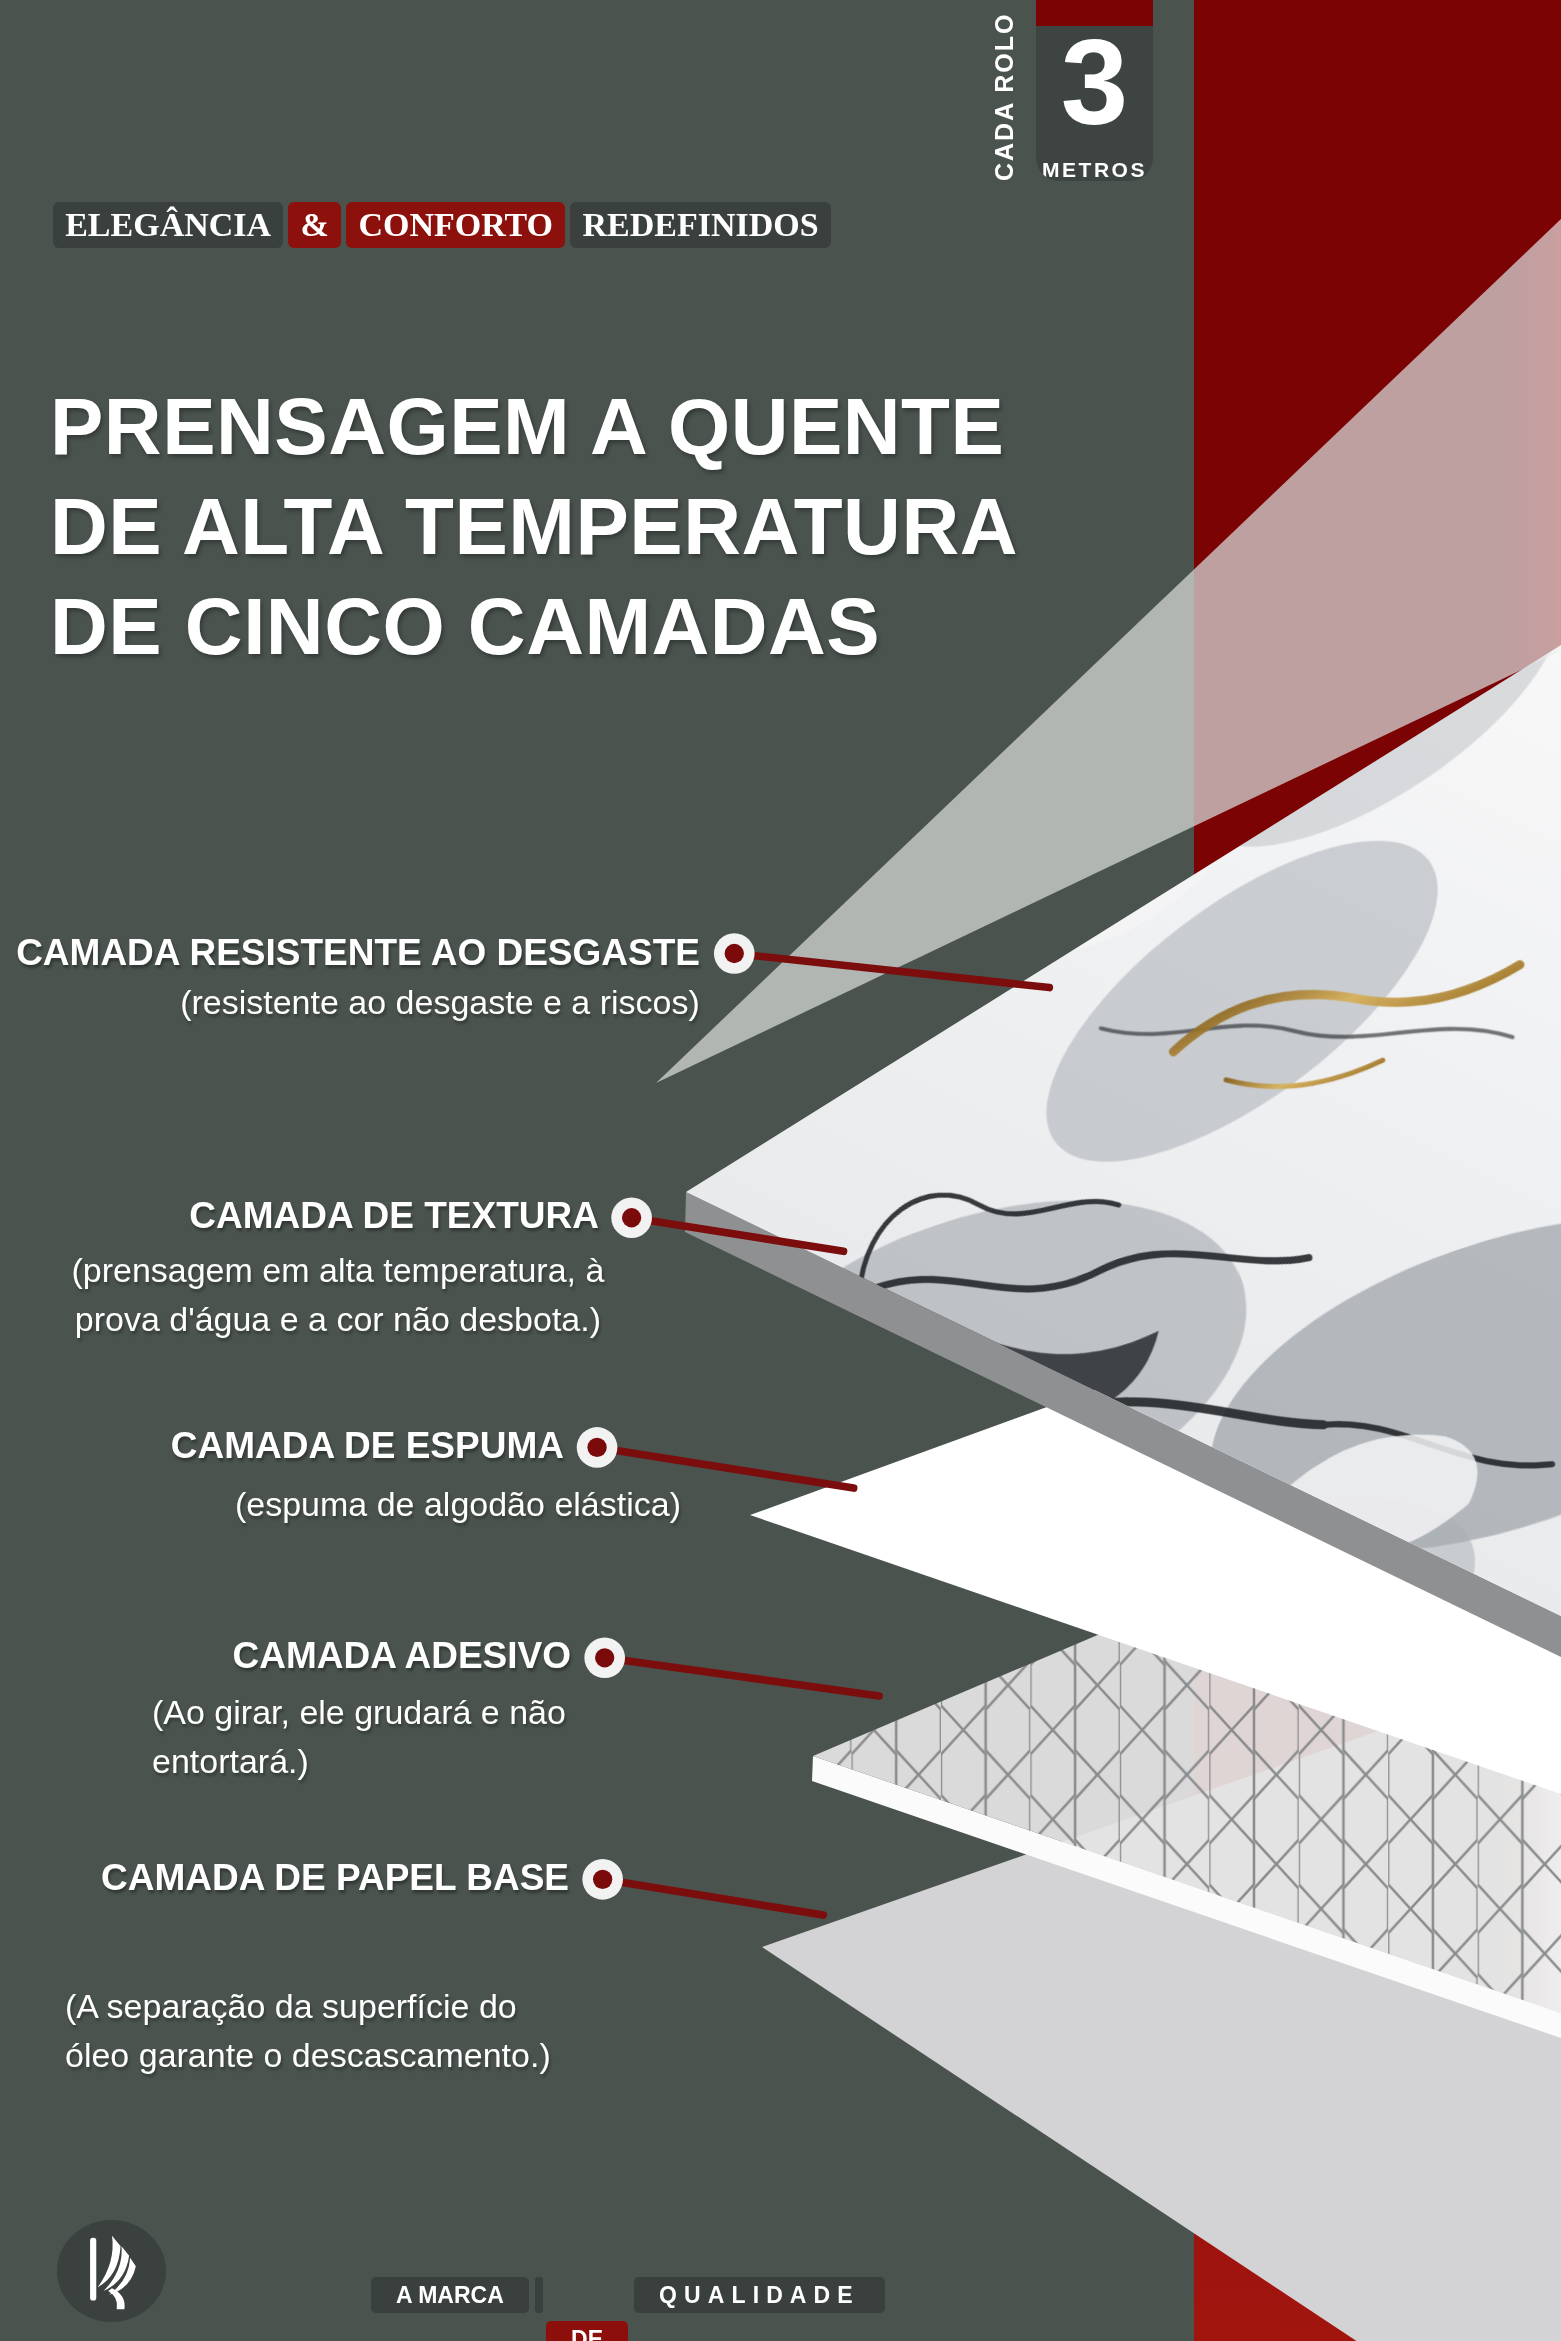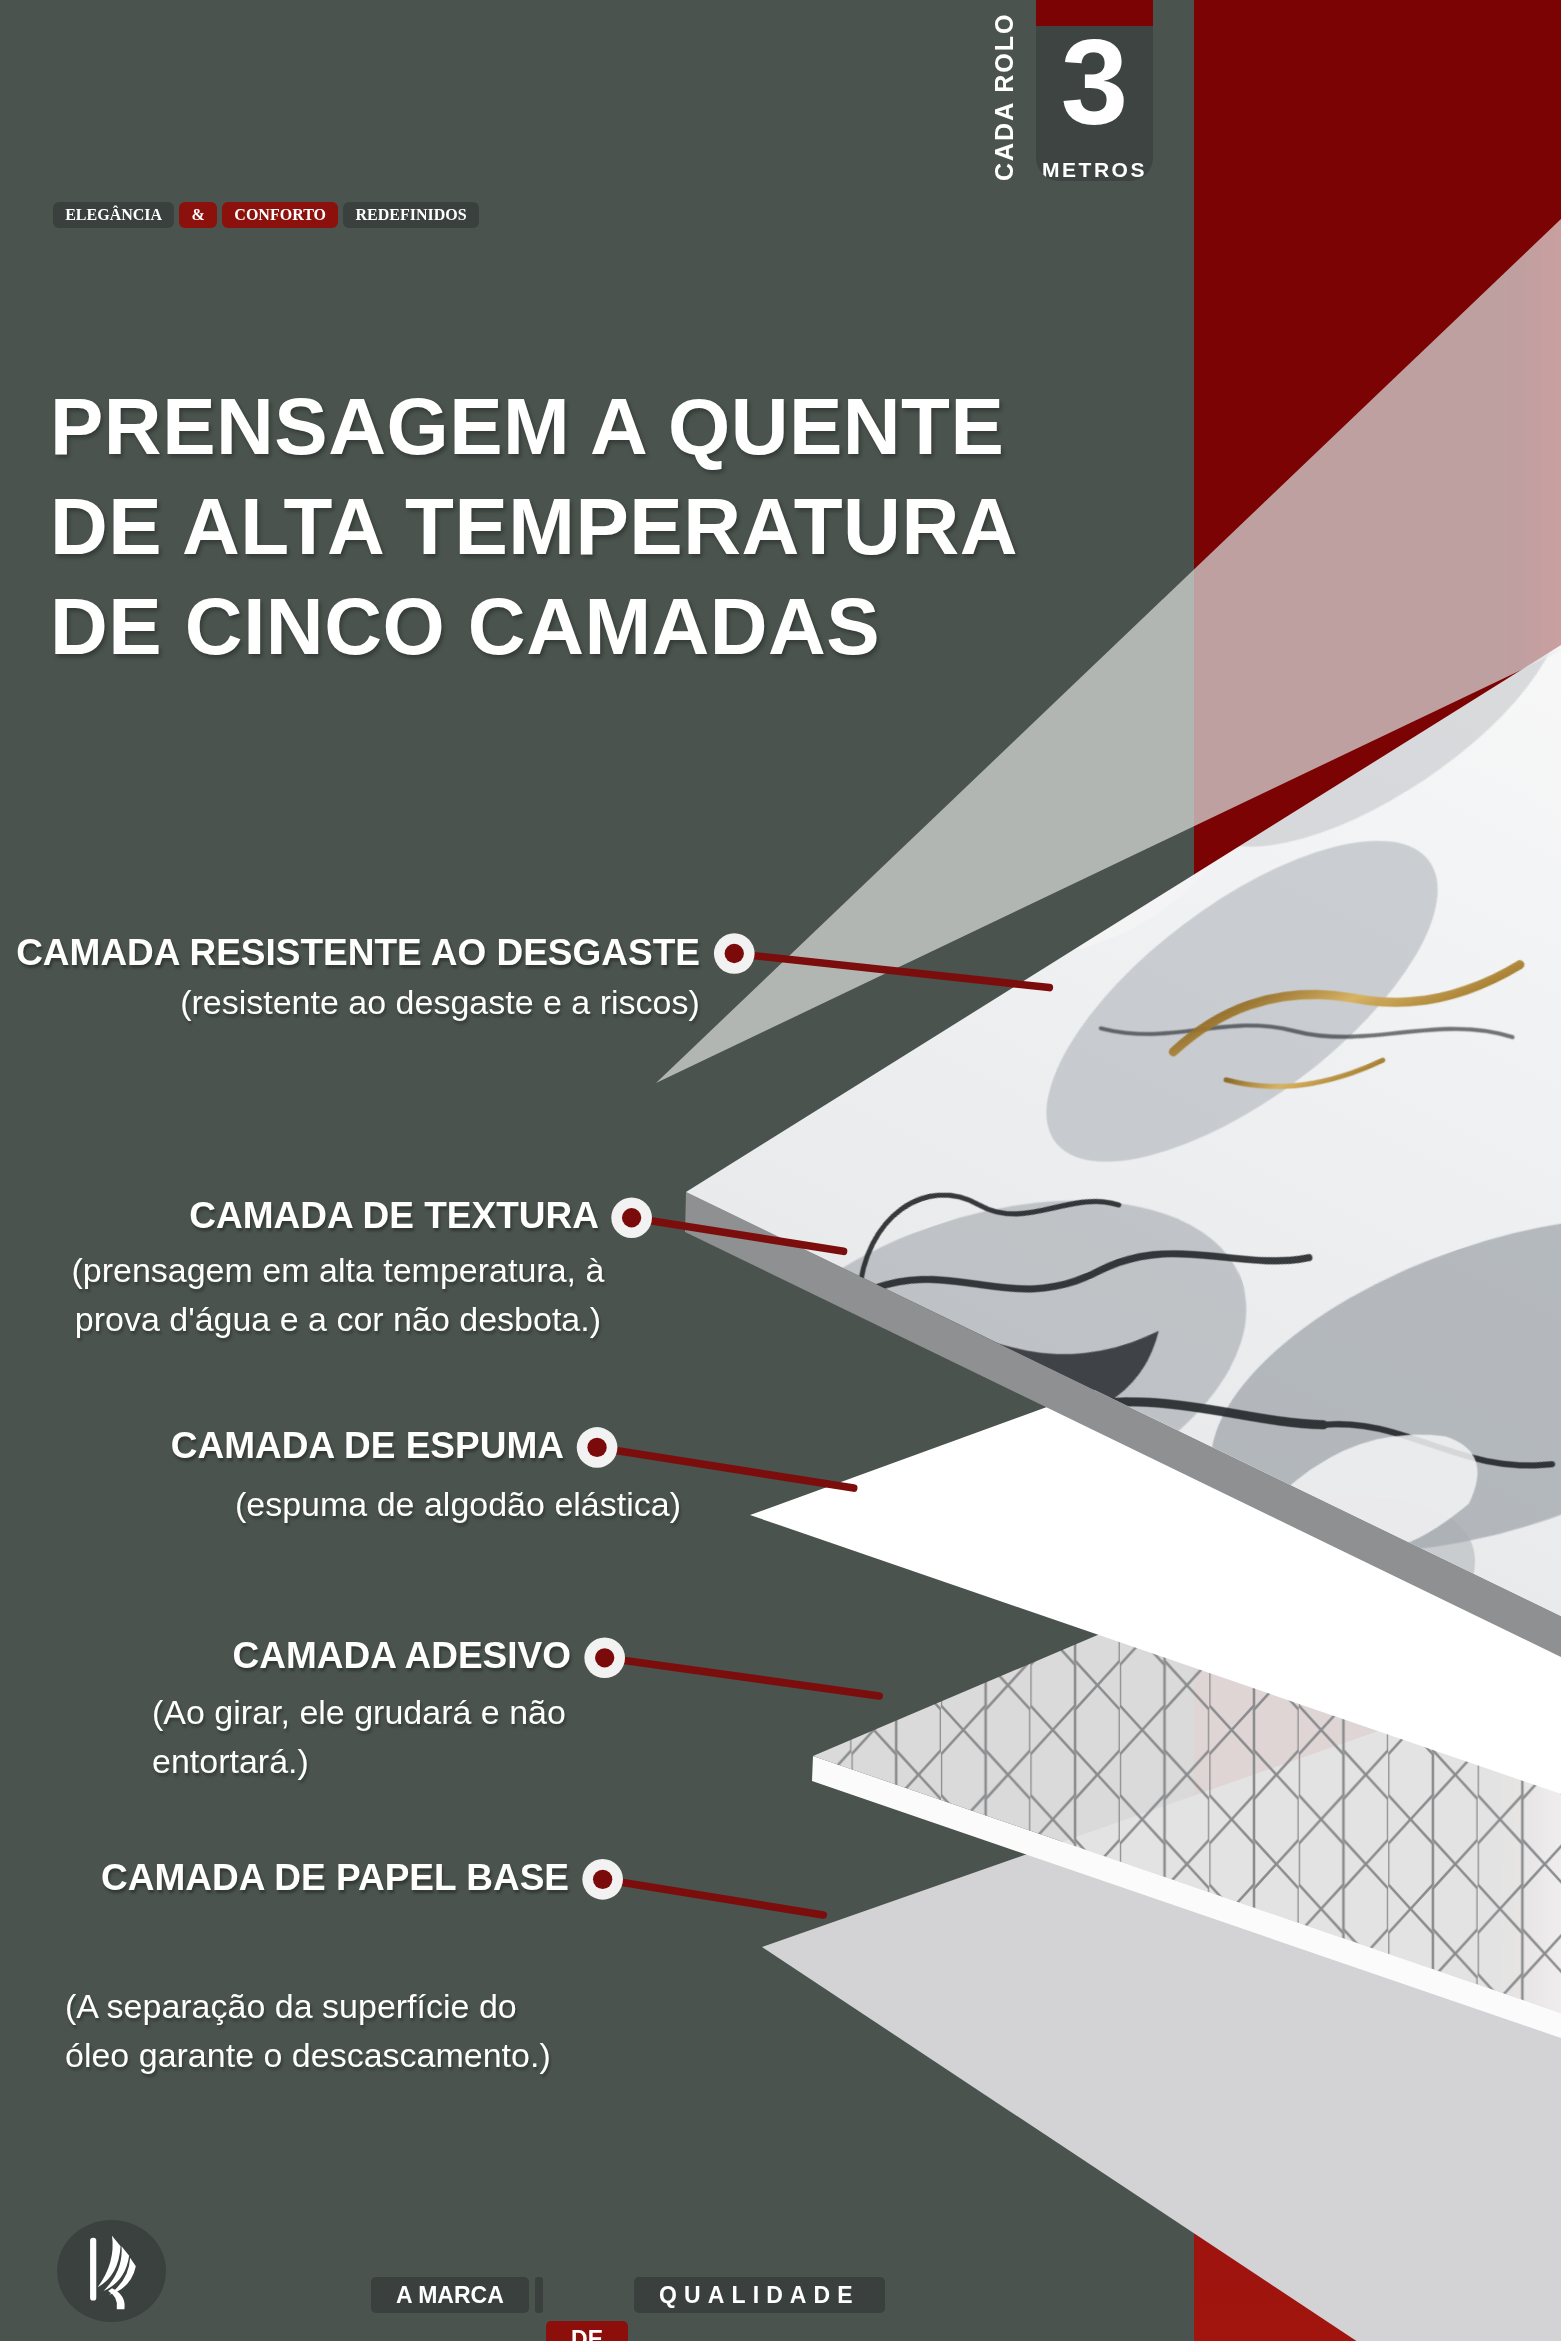--- a/index.html
+++ b/index.html
@@ -27,21 +27,21 @@
   .sheet-protect{clip-path:polygon(656px 1083px,1561px 219px,1561px 651px);
     background:rgba(255,255,255,.62);filter:drop-shadow(-13.2px 24.4px 20.3px rgba(15,18,16,.5));}
   .sheet svg.fill{position:absolute;}
   
   .logo-wrap{position:absolute;left:45px;top:10.2px;}
   .logo-text{font-family:"DejaVu Sans",sans-serif;font-weight:bold;font-size:175px;
     line-height:1;letter-spacing:-4.1px;color:#f4f3f0;}
   .logo-accent{position:absolute;left:362px;top:60px;width:31.5px;height:34px;background:#7d0708;
     border-radius:9.1px;transform:rotate(10deg);}
   .tagline{position:absolute;left:53px;top:202px;display:flex;gap:5.1px;
-    font-family:"Liberation Serif",serif;font-weight:bold;font-size:16px;}
+    font-family:"Liberation Serif",serif;font-weight:bold;font-size:34px;}
   .tag-box{padding:4.1px 12.2px;border-radius:6.1px;white-space:nowrap;}
   .tag-dark{background:#3a403d;}
   .tag-red{background:#8c100c;}
   
   .roll-tab{position:absolute;left:1036px;top:0;width:117px;height:181px;background:#3d4441;
     border-radius:0 0 23.4px 23.4px;overflow:hidden;text-align:center;}
   .roll-cap{position:absolute;left:0;top:0;width:100%;height:26.4px;background:#7c0304;}
   .roll-value{margin-top:22.4px;font-size:121px;font-weight:bold;line-height:1;}
   .roll-unit{margin-top:15px;font-size:21px;font-weight:bold;letter-spacing:2.5px;}
   .roll-side{position:absolute;left:990px;top:181px;width:168px;transform:rotate(-90deg);

